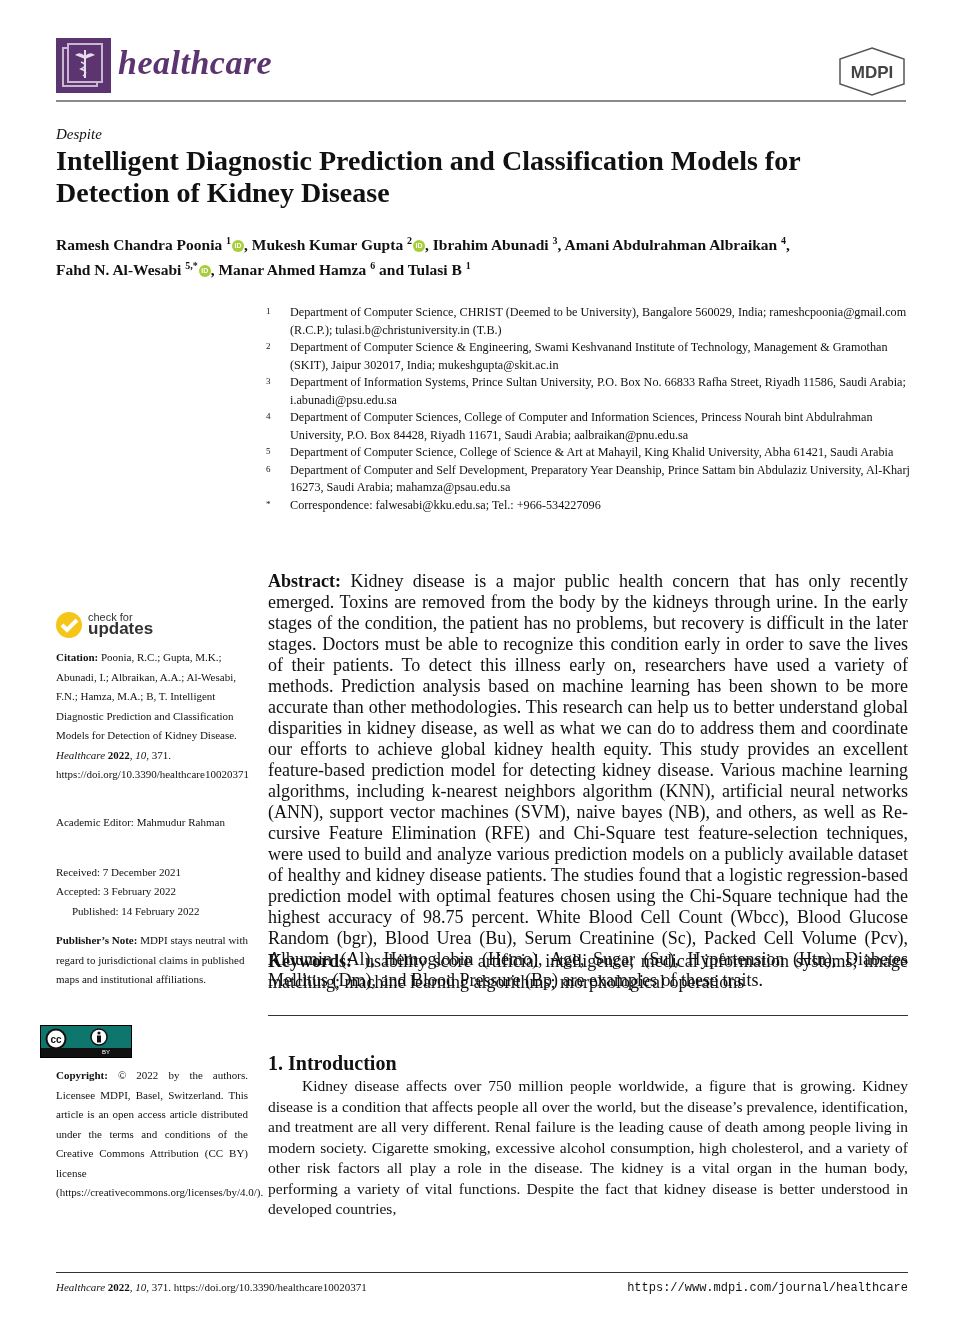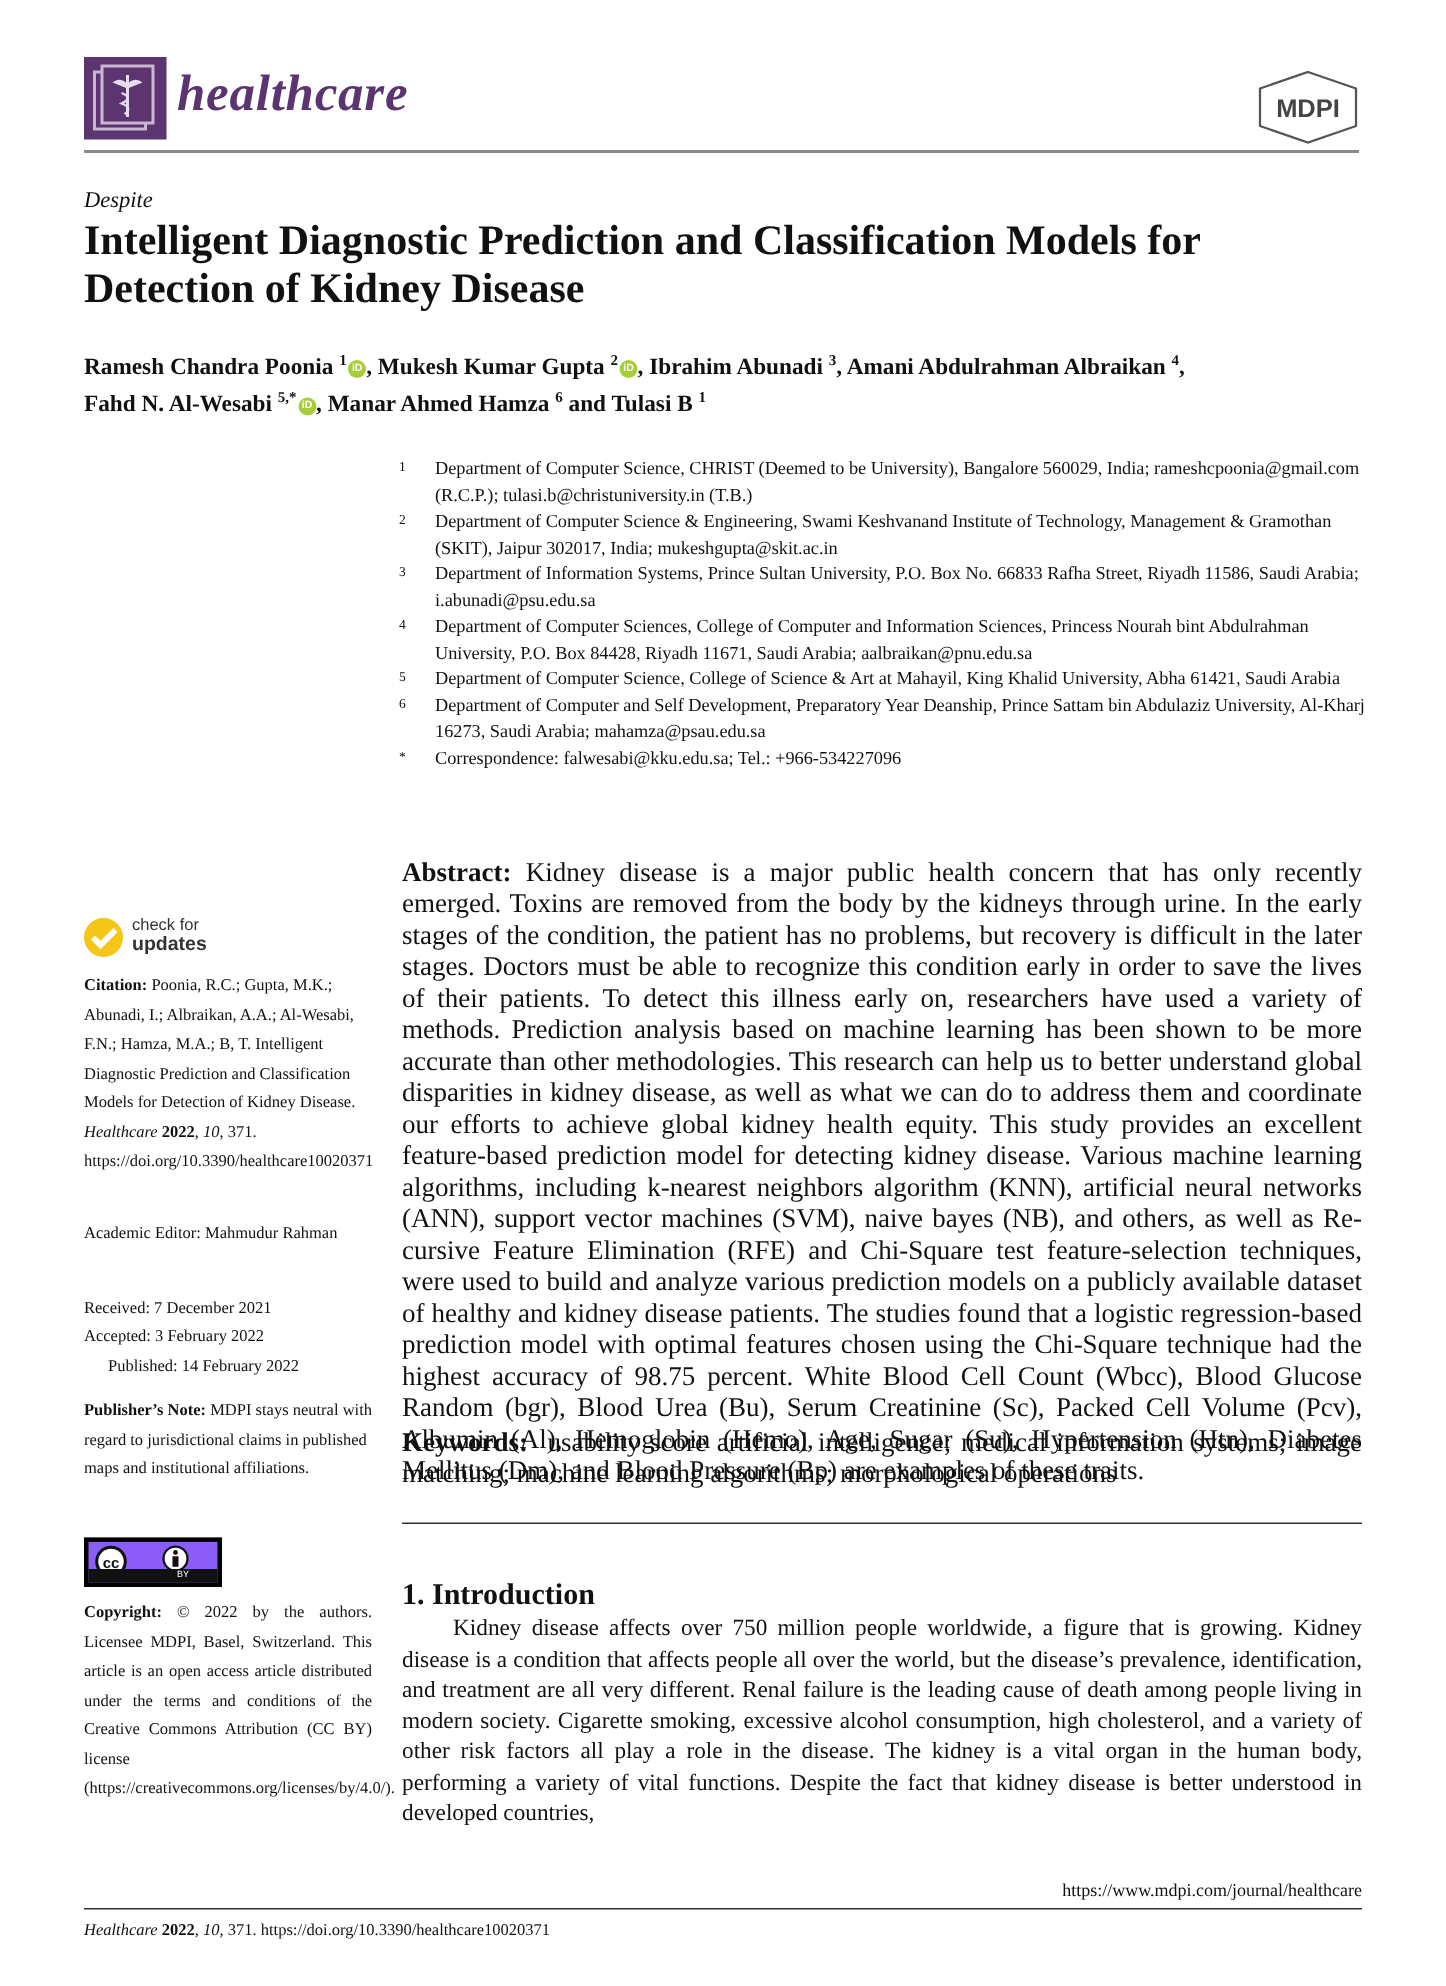--- a/index.html
+++ b/index.html
@@ -21,38 +21,38 @@
   
   .affils { left: 266px; top: 304px; width: 650px; font-size: 12.2px; line-height: 17.5px; }
   .affil { display: flex; }
   .affil .num { width: 24px; flex: none; font-size: 9px; line-height: 14px; padding-top: 0px; }
   .affil .txt { flex: 1; }
 
   
   .check-updates { left: 56px; top: 612px; display: flex; align-items: flex-start; }
   .check-circle { width: 26px; height: 26px; border-radius: 50%; background: #f5c518; position: relative; }
   .check-text { margin-left: 6px; font-family: "Liberation Sans", sans-serif; font-size: 11px; line-height: 11px; color: #333; }
-  .check-text b { display: block; font-size: 13px; }
+  .check-text b { display: block; font-size: 17px; }
   .side { left: 56px; width: 192px; font-size: 11px; line-height: 19.5px; }
   .side b { font-weight: bold; }
-  .cc-badge { left: 56px; top: 1025px; width: 92px; height: 33px; background: #8b5cf6; border: 3px solid #000000; box-sizing: border-box; }
+  .cc-badge { left: 40px; top: 1025px; width: 92px; height: 33px; background: #0f766e; border: 1px solid #000000; box-sizing: border-box; }
   .cc-badge .bar { position: absolute; left: 0; right: 0; bottom: 0; height: 9px; background: #111; color: #fff; font-size: 6px; font-family: "Liberation Sans", sans-serif; text-align: center; line-height: 9px; padding-left: 40px; box-sizing: border-box; }
   .copyright { text-align: justify; }
 
   
   .main { left: 268px; width: 640px; font-size: 18px; line-height: 21px; text-align: justify; }
   .main b { font-weight: bold; }
   .main-rule { left: 268px; top: 1015px; width: 640px; height: 1px; background: #333; }
   .section-title { left: 268px; top: 1052px; font-size: 20px; font-weight: bold; }
   .intro { left: 268px; top: 1076px; width: 640px; font-size: 15.5px; line-height: 20.5px; text-align: justify; text-indent: 34px; }
 
   
   .footer-rule { left: 56px; top: 1272px; width: 852px; height: 1px; background: #333; }
   .footer-left { left: 56px; top: 1281px; font-size: 11px; }
-  .footer-right { right: 56px; top: 1253px; font-size: 12px; }
+  .footer-right { right: 56px; top: 1281px; font-size: 12px; font-family: Liberation Mono, monospace; }
 </style>
 </head>
 <body>
 
 <div class="abs logo-box">
   <svg width="55" height="55" viewBox="0 0 55 55">
     <rect x="7" y="10" width="34" height="38" fill="none" stroke="#c8b6d3" stroke-width="2"></rect>
     <rect x="12" y="6" width="34" height="38" fill="#5b3470" stroke="#c8b6d3" stroke-width="2"></rect>
     <line x1="29" y1="12" x2="29" y2="40" stroke="#e6dcec" stroke-width="2"></line>
     <path d="M19 17 Q24 13 29 18 Q34 13 39 17 Q34 19 29 21 Q24 19 19 17Z" fill="#e6dcec"></path>

